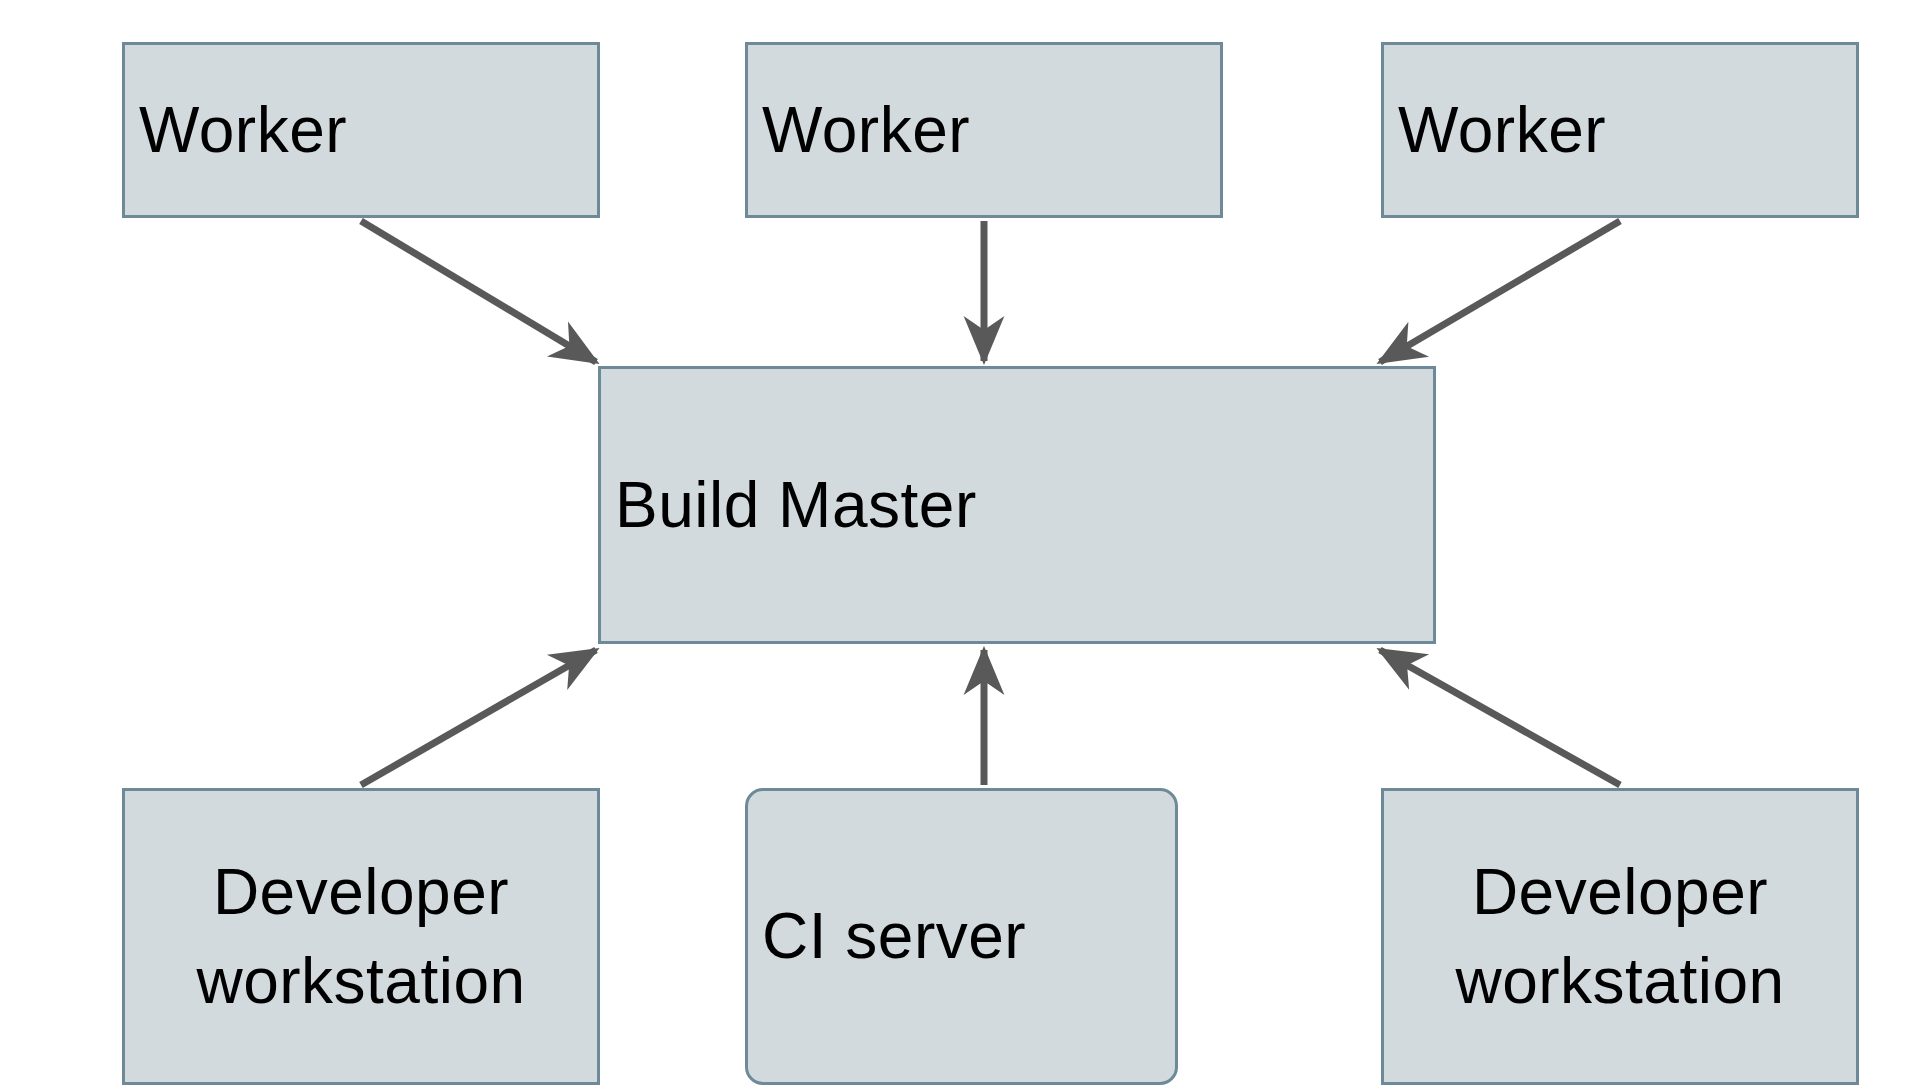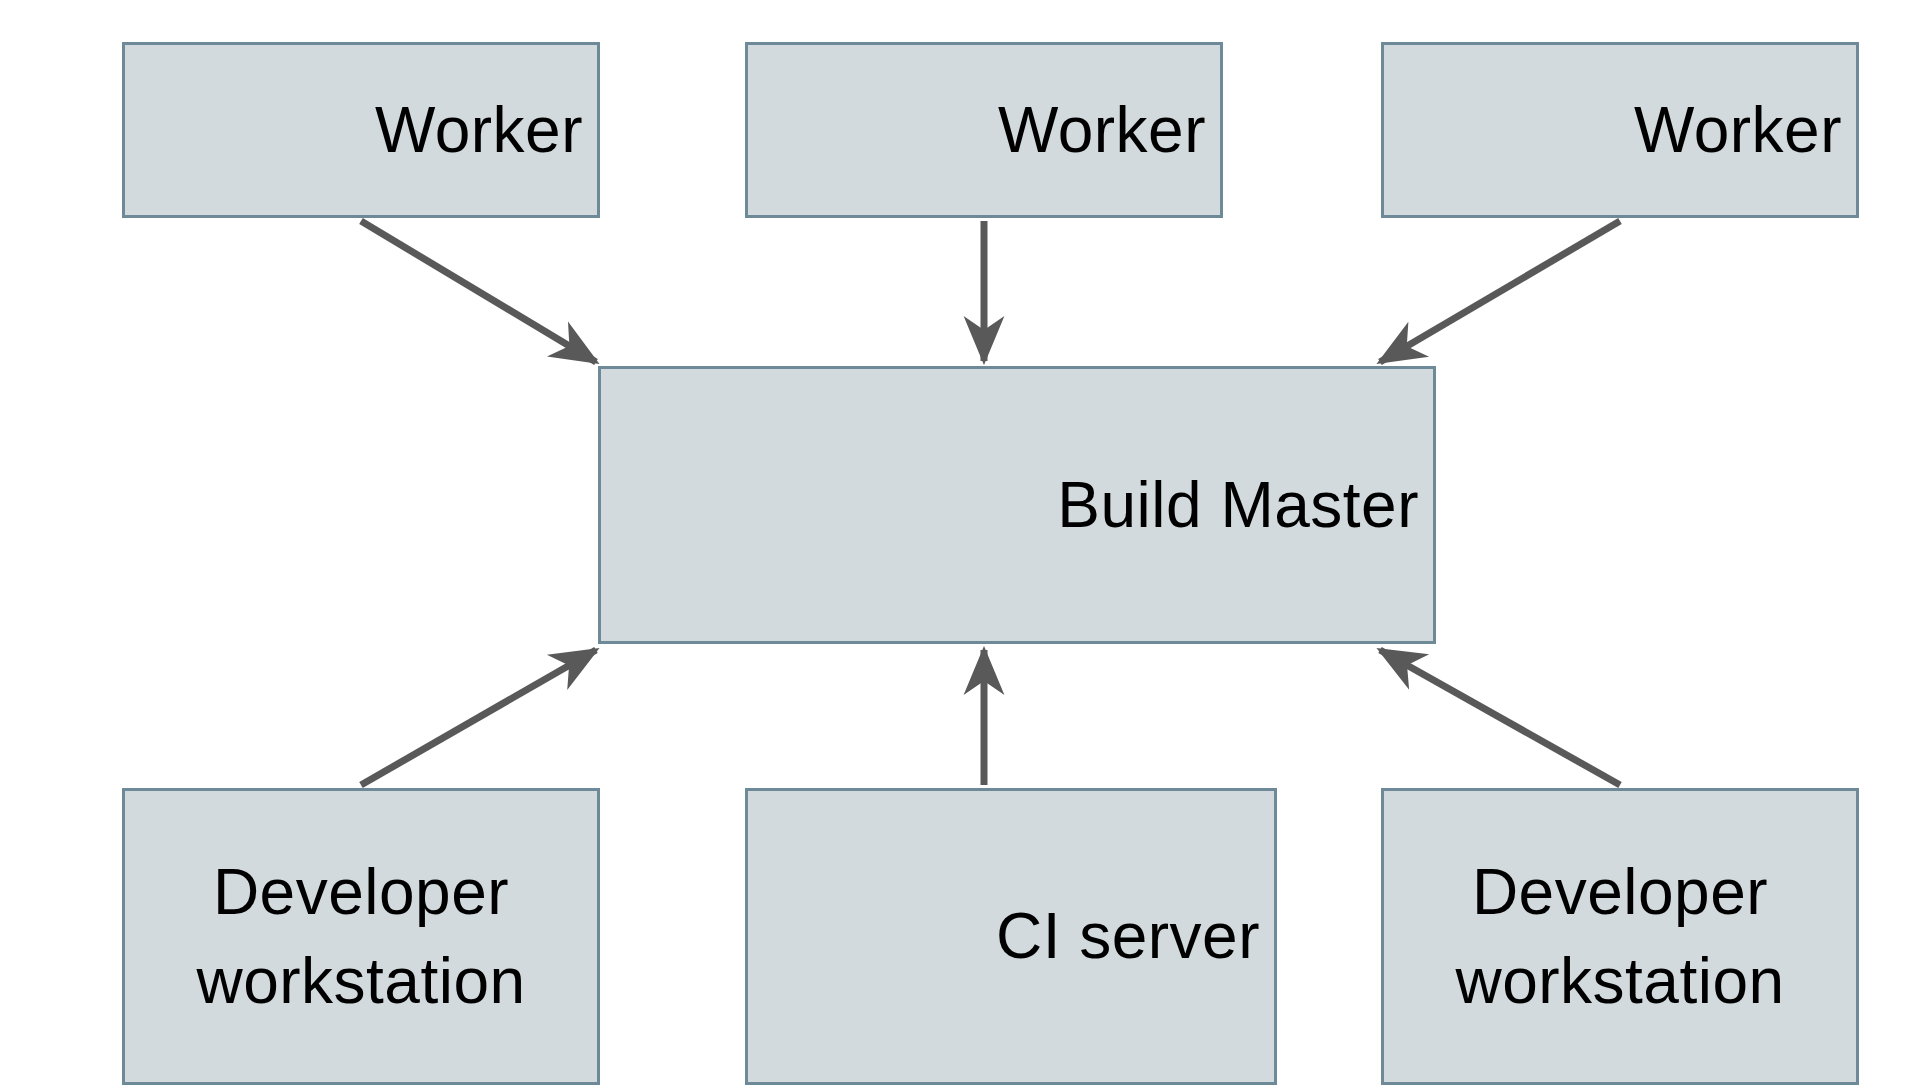--- a/index.html
+++ b/index.html
@@ -24,21 +24,21 @@
     display: block;
   }
   .node {
     position: absolute;
     box-sizing: border-box;
     background: var(--node-fill, #d2dadd);
     border: 3px solid var(--node-border, #6e8998);
     color: var(--text-color, #000000);
     display: flex;
     align-items: center;
-    justify-content: flex-end;
+    justify-content: flex-start;
     text-align: center;
     font-size: 64px;
     line-height: 1.38;
     padding: 0 14px;
     letter-spacing: 0.5px;
   }
   .edge-line {
     stroke: var(--arrow-color, #595959);
     stroke-width: 7;
     fill: none;
@@ -75,20 +75,20 @@
       </div>
       <div class="node" style="left: 1381px; top: 42px; width: 478px; height: 176px;">
         <span>Worker</span>
       </div>
       <div class="node" style="left: 598px; top: 366px; width: 838px; height: 278px;">
         <span>Build Master</span>
       </div>
       <div class="node" style="left: 122px; top: 788px; width: 478px; height: 297px;">
         <span>Developer workstation</span>
       </div>
-      <div class="node" style="left: 745px; top: 788px; width: 532px; height: 297px;">
+      <div class="node" style="left: 745px; top: 788px; width: 433px; height: 297px; border-radius: 18px;">
         <span>CI server</span>
       </div>
       <div class="node" style="left: 1381px; top: 788px; width: 478px; height: 297px;">
         <span>Developer workstation</span>
       </div>
     </div>
 </div>
 
 </body></html>

